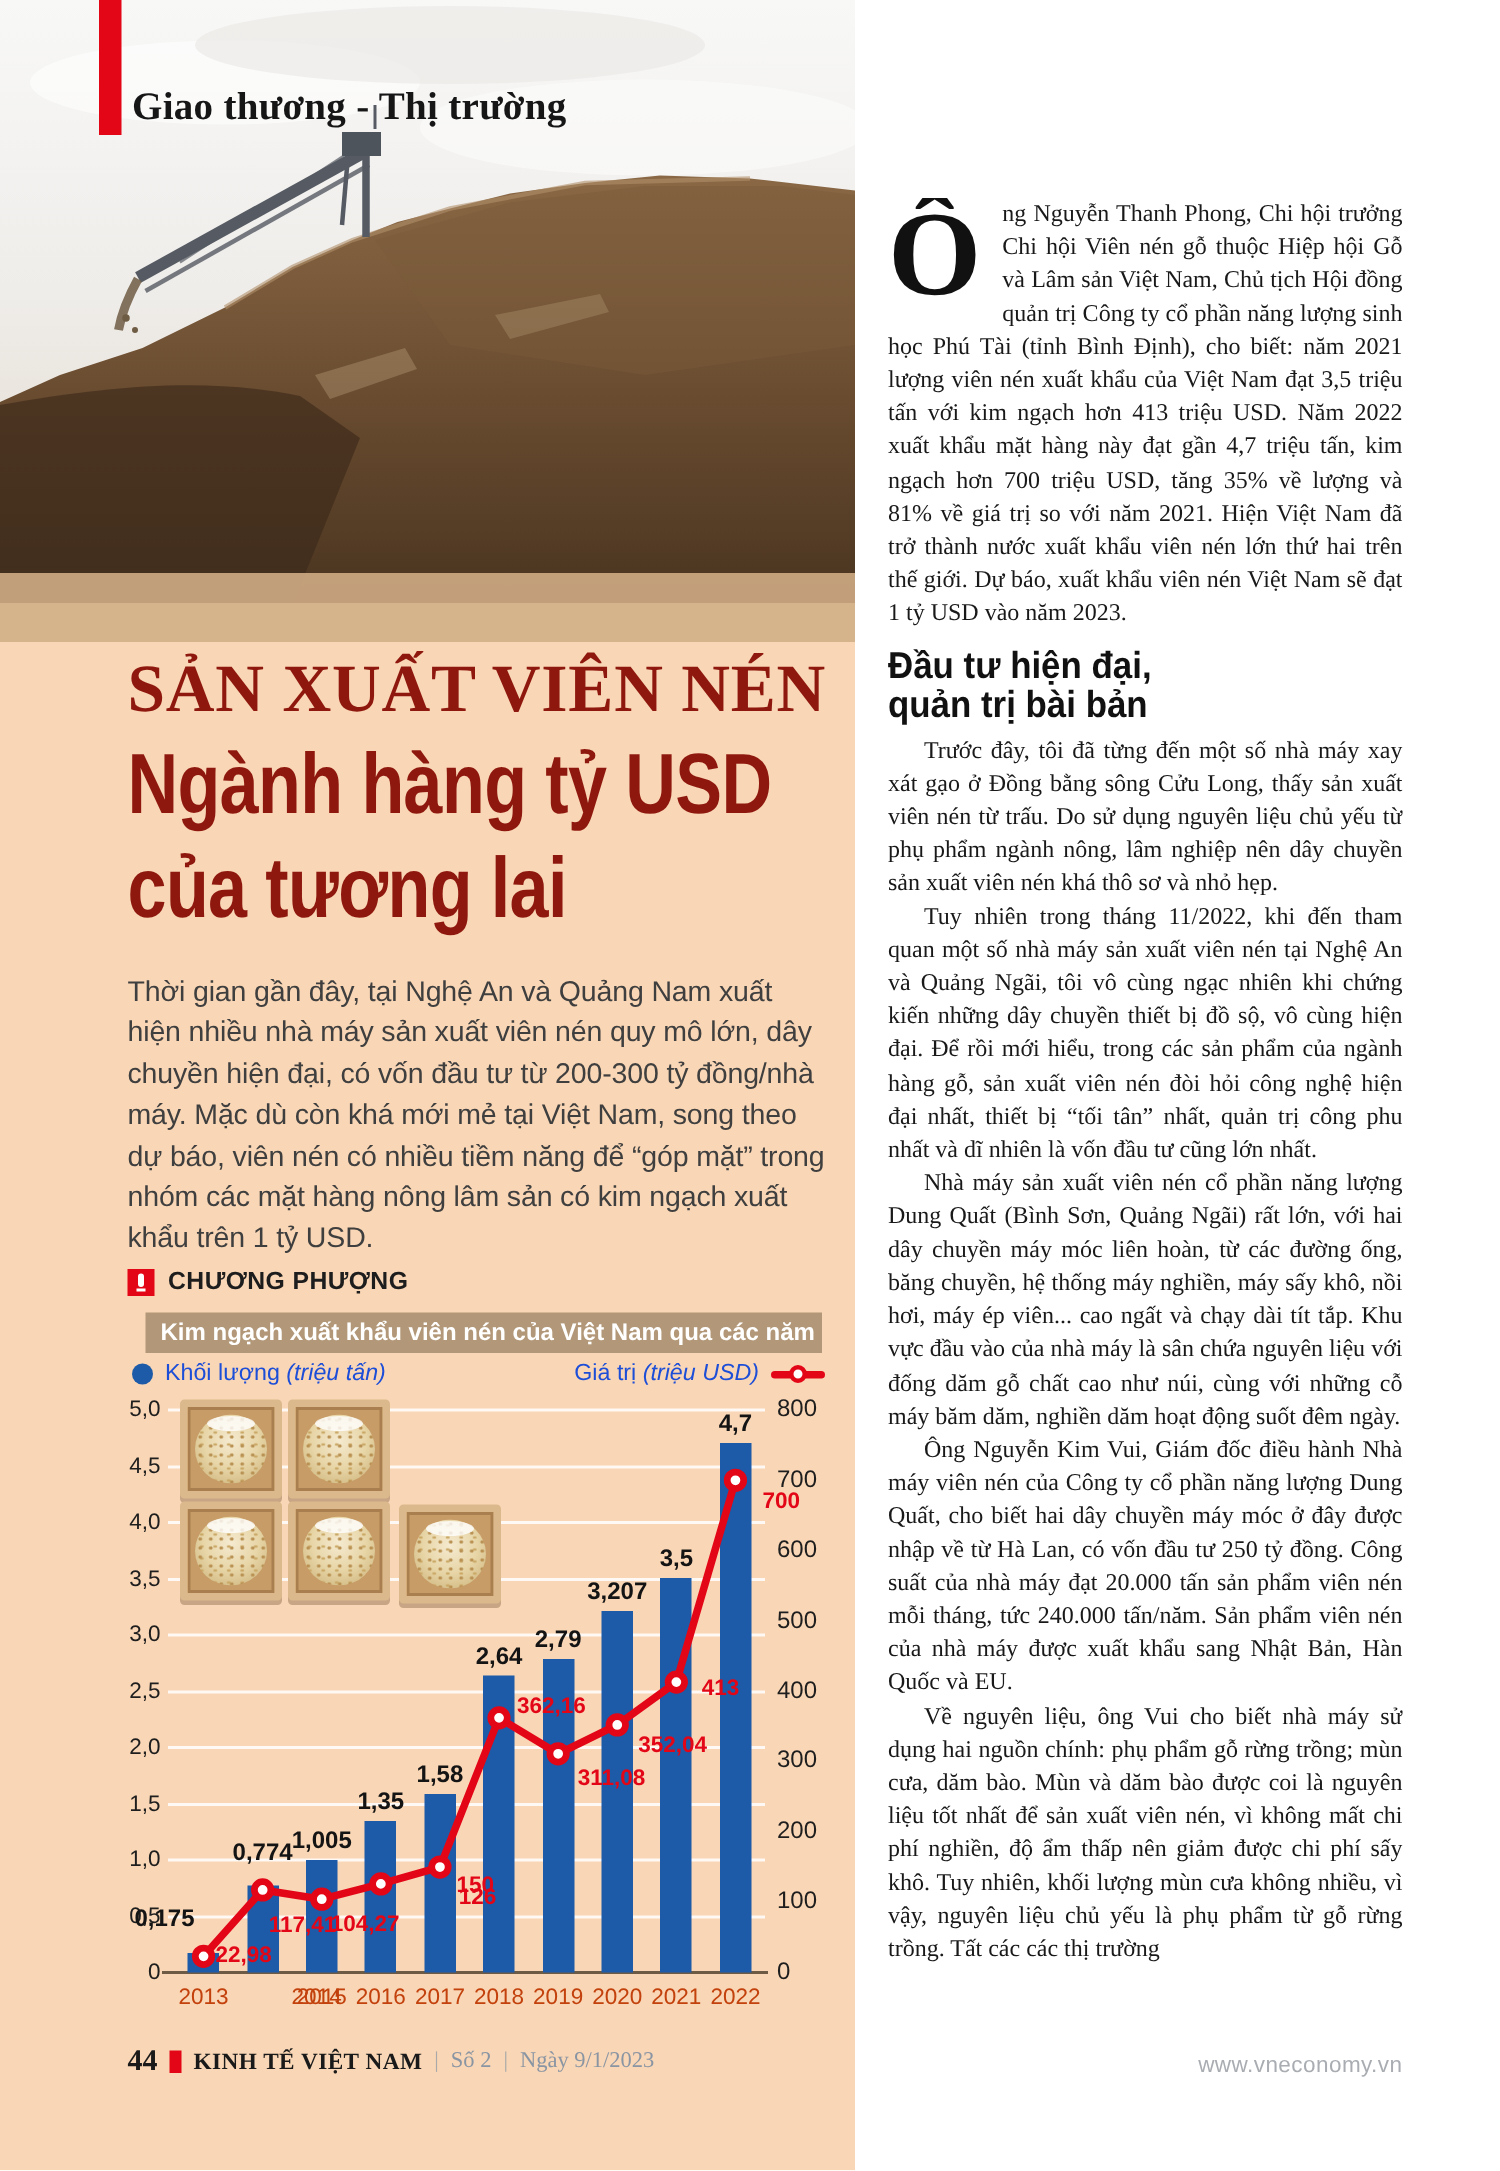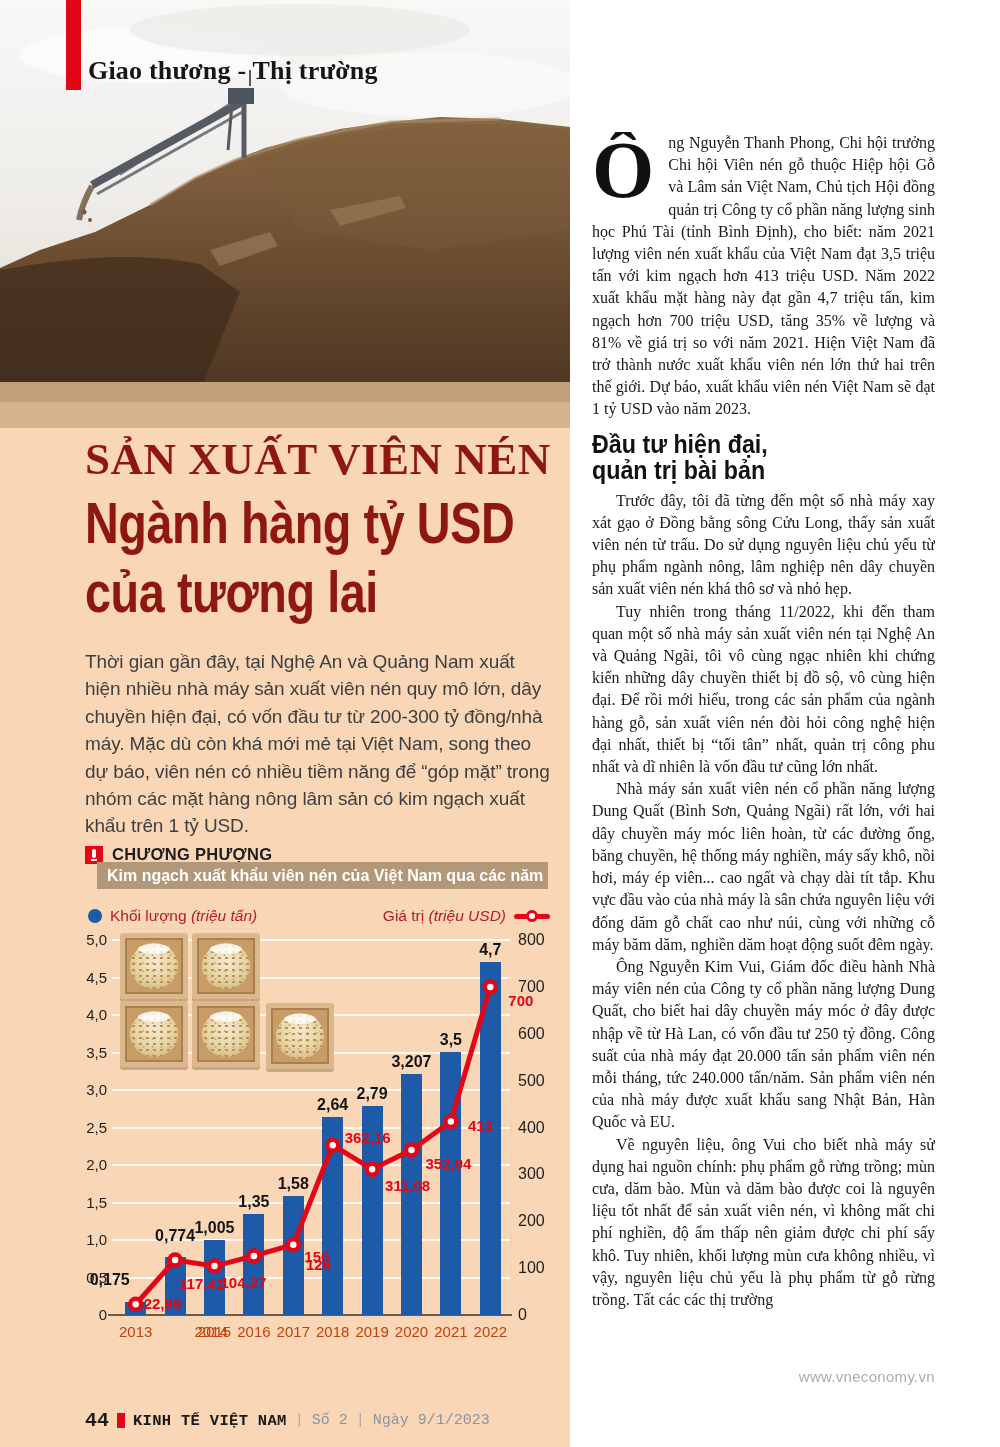--- a/index.html
+++ b/index.html
@@ -25,25 +25,25 @@
   .intro{position:absolute;left:85px;top:220px;width:466px;font-size:19px;line-height:27.4px;
          color:#3f3f3f;letter-spacing:-.1px;}
   .byline{position:absolute;left:85px;top:416px;height:20px;display:flex;align-items:flex-end;gap:9px;}
   .byline-icon{width:18px;height:18px;background:#e30617;position:relative;flex:0 0 auto;}
   .byline-icon::after{content:"";position:absolute;left:7px;top:3px;width:4px;height:9px;
          background:#ffffff;border-radius:2px;}
   .byline-icon::before{content:"";position:absolute;left:6px;top:13px;width:6px;height:2px;background:#fff;}
   .byline-name{font-weight:bold;font-size:16.5px;color:#1d1d1d;letter-spacing:.3px;}
 
   
-  .chart-header{position:absolute;left:85px;top:447px;display:flex;align-items:flex-end;height:14px;}
+  .chart-header{position:absolute;left:85px;top:447px;display:flex;align-items:flex-start;height:14px;}
   .chart-header-accent{width:12px;background:#e30617;flex:0 0 auto;}
   .chart-header-bar{width:441px;background:#b29878;color:#ffffff;font-weight:bold;font-size:16px;
          line-height:27px;padding-left:10px;white-space:nowrap;transform-origin:left;}
-  .chart-legend{position:absolute;left:85px;top:479px;width:465px;height:22px;font-size:15.5px;color:#b91c1c;}
+  .chart-legend{position:absolute;left:85px;top:479px;width:465px;height:22px;font-size:15.5px;color:#1d4ed8;}
   .legend-left{position:absolute;left:3px;top:0;display:flex;align-items:center;gap:8px;}
   .legend-dot{width:14px;height:14px;border-radius:50%;background:#1d5ba9;}
   .legend-right{position:absolute;right:0;top:0;display:flex;align-items:center;gap:8px;}
   .legend-line{width:36px;height:5px;background:#e30617;border-radius:3px;position:relative;}
   .legend-line::after{content:"";position:absolute;left:12px;top:-4px;width:6px;height:6px;
          background:#fff;border:3.5px solid #e30617;border-radius:50%;}
   .u-it{font-style:italic;}
 
   #chart-plot{position:absolute;left:80px;top:505px;width:470px;height:414px;}
   .gridline{position:absolute;left:32px;width:398px;height:2px;background:rgba(255,255,255,.85);z-index:0;}
@@ -60,22 +60,22 @@
          border-radius:3px;box-shadow:inset 0 0 0 2px #a97f4f,0 3px 0 rgba(110,75,40,.35);z-index:2;}
   .crate-circle{position:absolute;left:5px;top:5px;width:48px;height:46px;border-radius:50%;
          background:radial-gradient(#b99254 1.2px,transparent 1.4px),
                     radial-gradient(#caa866 1px,transparent 1.2px),
                     radial-gradient(circle at 50% 38%,#f5ead0 0%,#e8d6a8 48%,#d6bf8a 78%,#c9af79 100%);
          background-size:7px 6px,9px 8px,100% 100%;}
   .crate-circle::before{content:"";position:absolute;left:8px;top:1px;width:32px;height:10px;
          border-radius:50%;background:rgba(255,255,255,.8);}
 
   
-  .footer-left{position:absolute;left:85px;top:981px;display:flex;align-items:center;gap:8px;
-         font-family:Liberation Mono, monospace;font-size:15px;color:#8a95a3;}
+  .footer-left{position:absolute;left:85px;top:935px;display:flex;align-items:center;gap:8px;
+         font-family:Liberation Serif, serif;font-size:15px;color:#8a95a3;}
   .folio{font-weight:bold;font-size:20px;color:#1a1a1a;}
   .footer-accent{width:8px;height:15px;background:#e30617;}
   .footer-mag{font-weight:bold;font-size:15.5px;color:#1a1a1a;letter-spacing:.3px;}
   .footer-sep{color:#a9a9a9;}
   .footer-right{position:absolute;left:592px;top:1368px;width:343px;text-align:right;
          font-size:15px;color:#a9adb2;letter-spacing:.3px;}
 
   
   .col-right{position:absolute;left:592px;top:132px;width:343px;height:1228px;overflow:hidden;
          font-family:"Liberation Serif",serif;font-size:16px;line-height:22.2px;color:#191919;

